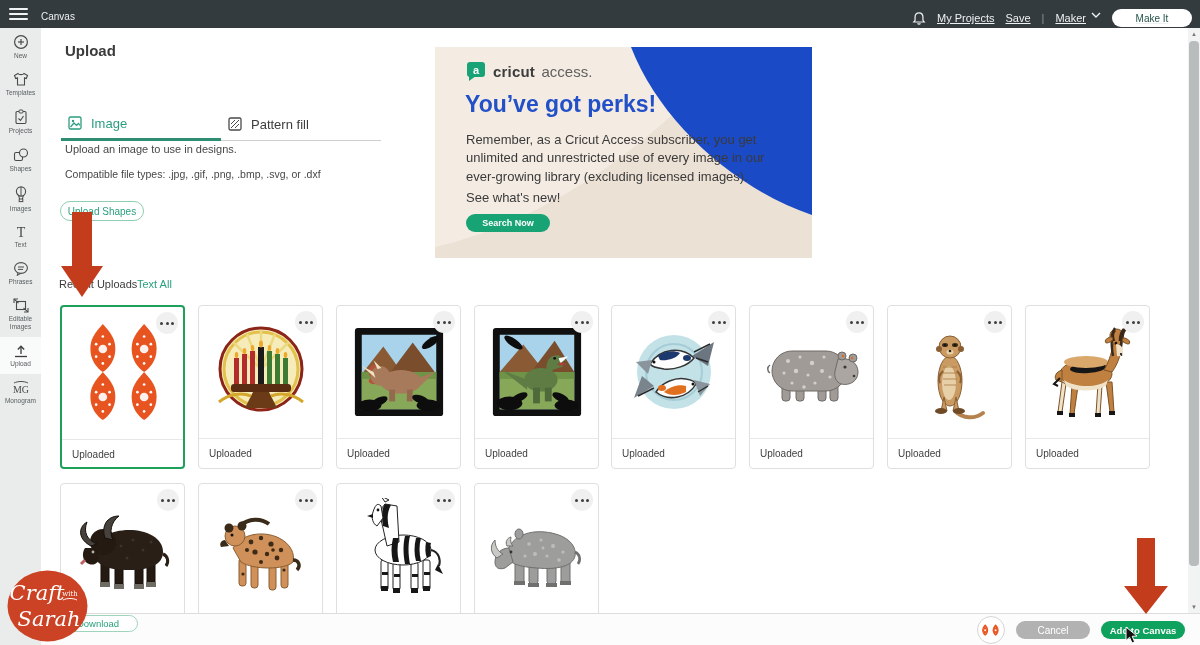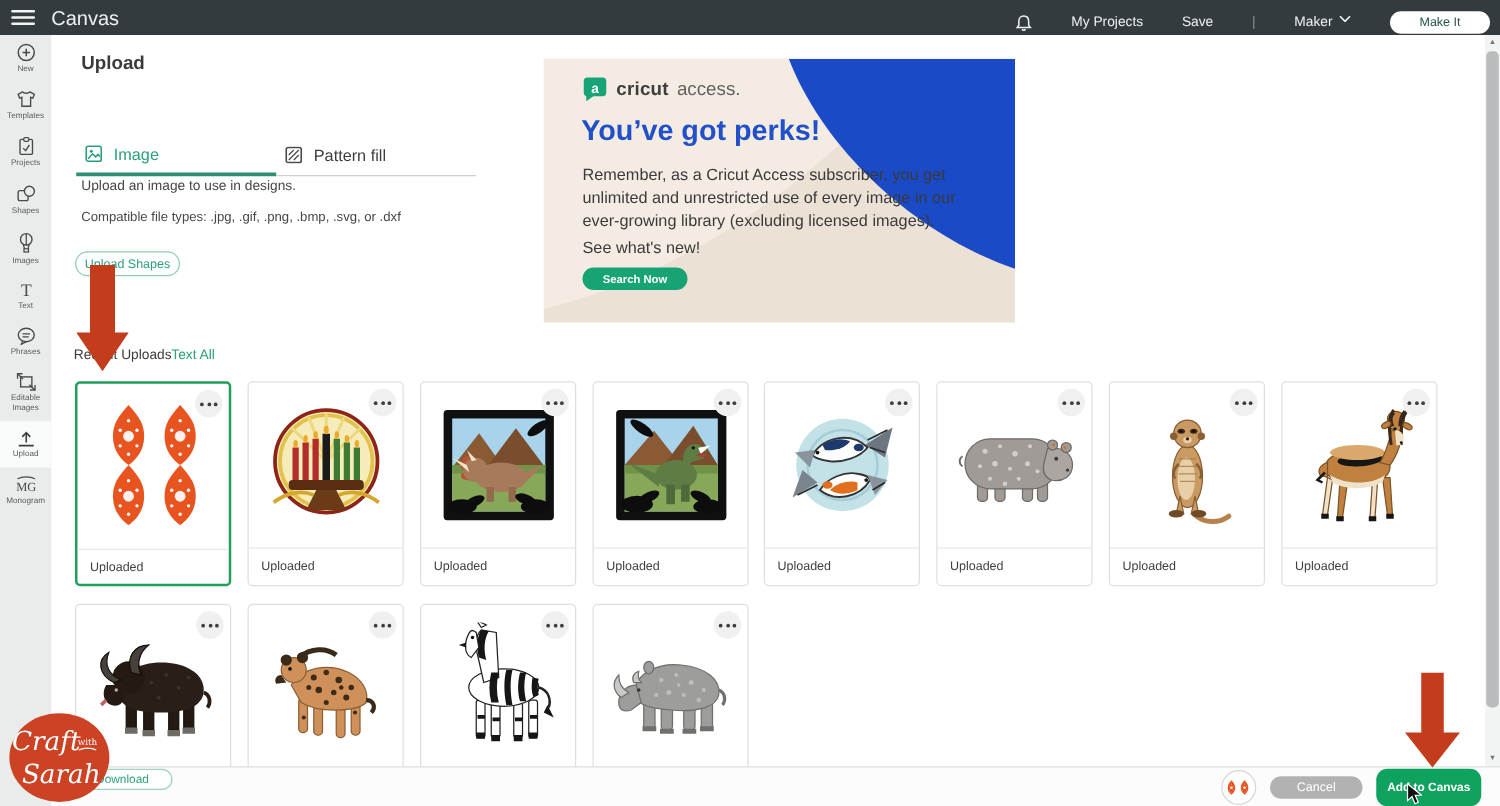--- a/index.html
+++ b/index.html
@@ -3,23 +3,23 @@
 <meta charset="utf-8">
 <style>
   * { margin:0; padding:0; box-sizing:border-box; }
   html,body { width:1200px; height:645px; background:#fff; font-family:"Liberation Sans", sans-serif; }
   .stage { position:relative; width:1200px; height:645px; overflow:hidden; background:#fff; }
 
   
   .topbar { position:absolute; left:0; top:0; width:1200px; height:28px; background:#333b3f; color:#eef1f1; z-index:20; }
   .hamburger { position:absolute; left:9px; top:8px; width:19px; height:12px; display:flex; flex-direction:column; justify-content:space-between; cursor:pointer; }
   .hamburger i { display:block; height:2.4px; background:#f2f4f4; border-radius:1px; }
-  .tb-canvas { position:absolute; left:41px; top:0; height:32px; display:flex; align-items:center; font-size:16px; color:#eef1f1;text-align:right; }
+  .tb-canvas { position:absolute; left:41px; top:0; height:32px; display:flex; align-items:center; font-size:10px; color:#eef1f1;text-align:right; }
   .tb-title { position:absolute; left:0; top:0; width:990px; height:28px; display:flex; align-items:center; justify-content:center; font-size:11.5px; color:#eef1f1; }
-  .tb-right { position:absolute; right:8px; top:0; height:36px; display:flex; align-items:center; gap:31px; }
+  .tb-right { position:absolute; right:8px; top:0; height:36px; display:flex; align-items:center; gap:11px;text-decoration:underline; }
   .tb-right .txt { font-size:11px; color:#eef1f1; cursor:pointer; }
   .tb-divider { color:#8a9296; font-size:11px; }
   .machine { display:flex; align-items:flex-start; gap:5px; cursor:pointer; }
   .makeit { width:80px; height:18px; border-radius:9px; background:#ffffff; color:#27534a; font-size:10px; display:flex; align-items:center; justify-content:center; }
 
   
   .sidebar { position:absolute; left:0; top:28px; width:41px; height:617px; background:#eaecec; z-index:6; }
   .sb-item { width:41px; padding:6px 0 6px 0; display:flex; flex-direction:column; align-items:center; gap:2px; cursor:pointer; }
   .sb-item .lbl { font-size:6.5px; color:#565d5d; text-align:center; line-height:1.25; }
   .sb-item svg { display:block; }
@@ -63,21 +63,21 @@
   .sb-up, .sb-down { position:absolute; left:0; width:12px; height:12px; display:flex; align-items:center; justify-content:center; font-size:6px; color:#777; cursor:pointer; }
   .sb-up { top:0; } .sb-down { bottom:0; }
   .sb-thumb { position:absolute; left:1px; top:13px; width:10px; height:525px; background:#b9bcbc; border-radius:4px; cursor:pointer; }
 
   
   .footer { position:absolute; left:41px; top:613px; width:1159px; height:32px; background:#fcfcfc; border-top:1px solid #ddd; z-index:8; }
   .dl-btn { position:absolute; left:17px; top:1px; width:80px; height:17px; border:1px solid #9ed4bb; border-radius:9px; color:#2aa17c; font-size:9.5px; display:flex; align-items:center; justify-content:center; background:#fff; cursor:pointer; }
   .f-right { position:absolute; right:15px; top:0; height:32px; display:flex; align-items:center; gap:11px; }
   .mini-thumb { width:28px; height:28px; border-radius:50%; background:#fff; border:1px solid #d5d5d5; display:flex; align-items:center; justify-content:center; }
   .cancel-btn { width:74px; height:18px; border-radius:9px; background:#b2b2b2; color:#fff; font-size:10px; display:flex; align-items:center; justify-content:center; cursor:pointer; }
-  .addcanvas-btn { width:84px; height:30px; border-radius:9px; background:#0fa15e; color:#fff; font-size:9.5px; font-weight:bold; display:flex; align-items:center; justify-content:center; cursor:pointer; }
+  .addcanvas-btn { width:84px; height:18px; border-radius:9px; background:#0fa15e; color:#fff; font-size:9.5px; font-weight:bold; display:flex; align-items:center; justify-content:center; cursor:pointer; }
 
   
   .arrow { position:absolute; z-index:15; }
   .logo { position:absolute; left:7px; top:570px; z-index:16; }
   .cursor { position:absolute; left:1125px; top:626px; z-index:17; }
 </style>
 </head>
 <body>
 
 <div class="stage">

